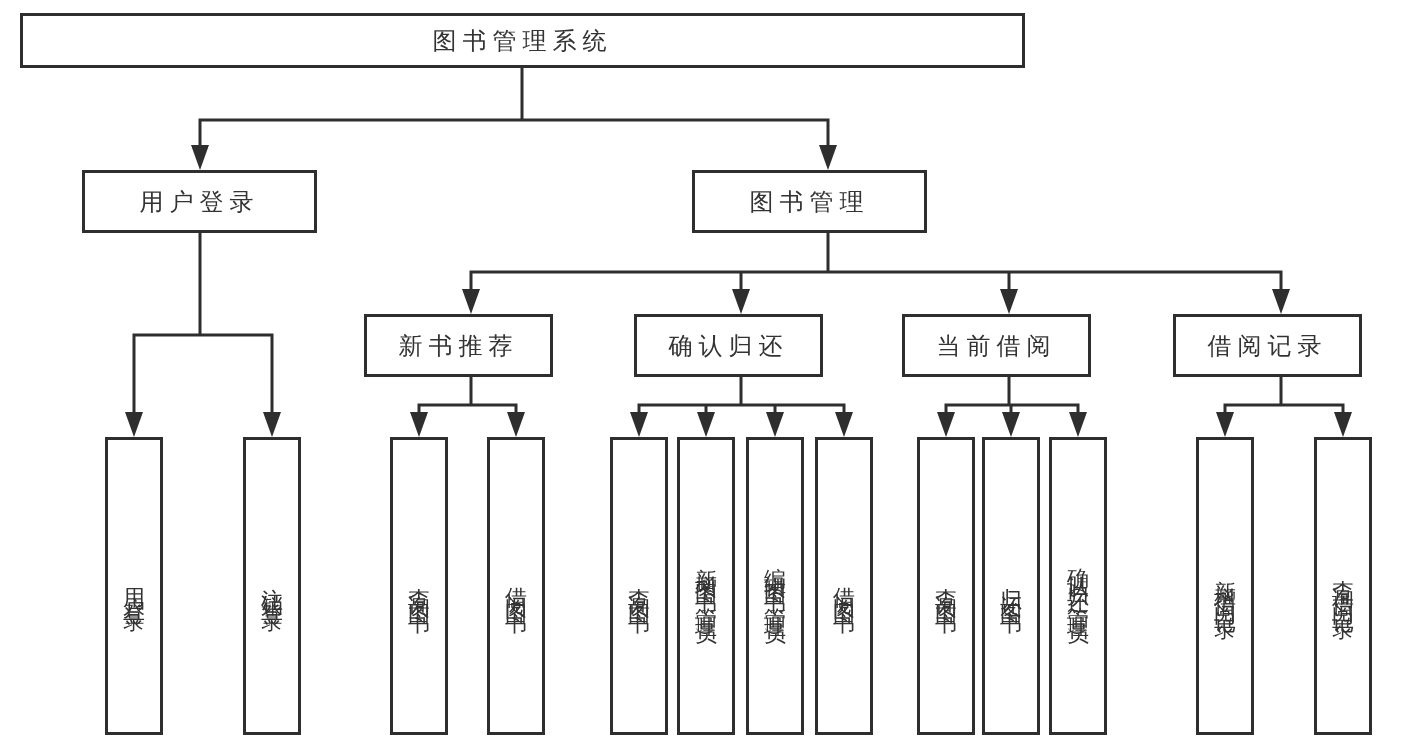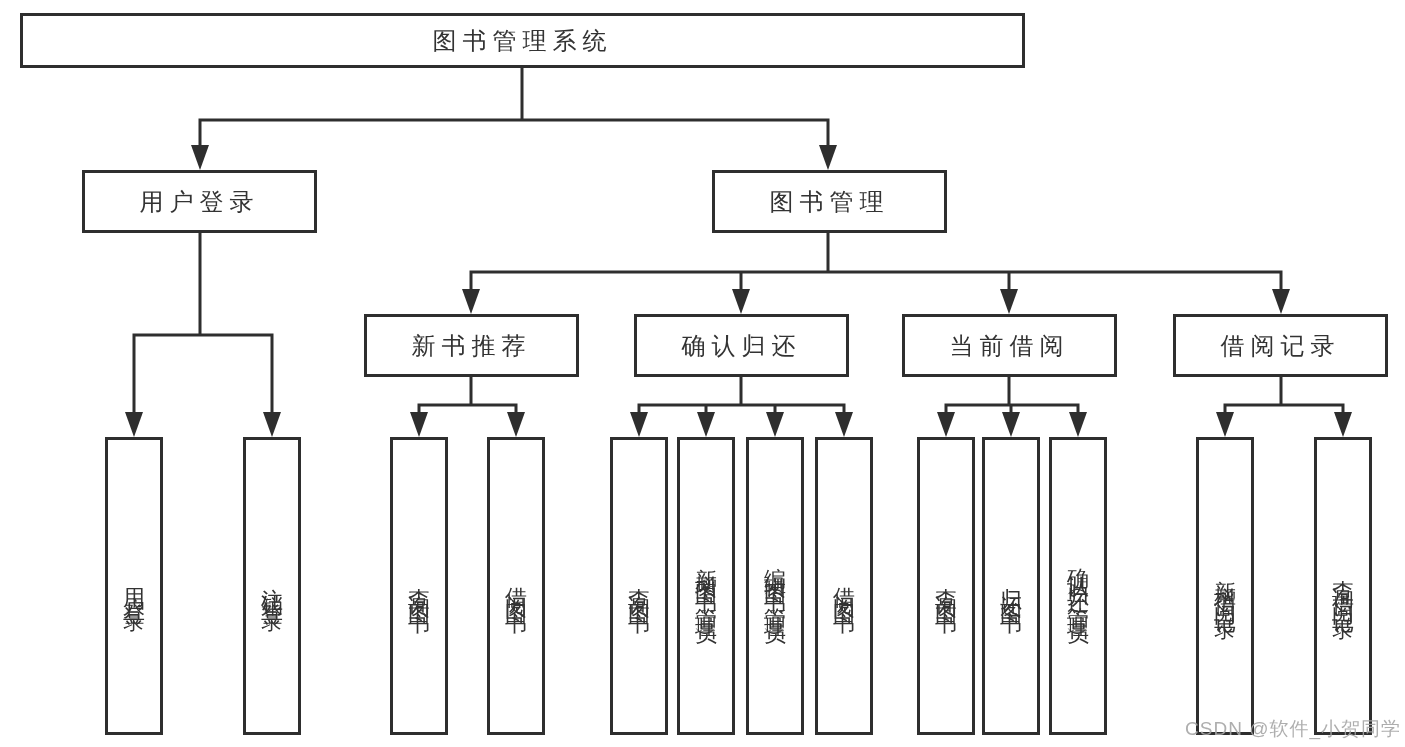--- a/index.html
+++ b/index.html
@@ -11,21 +11,21 @@
   .stage{position:absolute;left:0;top:0;width:1405px;height:747px;}
   svg.connectors{position:absolute;left:0;top:0;z-index:1;}
   .box{
     position:absolute;z-index:2;background:#ffffff;
     border:3px solid #2e2e2e;box-sizing:border-box;
     display:flex;align-items:center;justify-content:center;
     font-size:24px;letter-spacing:6px;color:#333333;white-space:nowrap;
   }
   .rootbox{left:20px;top:13px;width:1005px;height:55px;}
   .l2box{top:170px;width:235px;height:63px;}
-  .l3box{top:314px;width:215px;height:63px;}
+  .l3box{top:314px;width:189px;height:63px;}
   .vbox{top:437px;width:58px;height:298px;}
   .vtext{
     writing-mode:vertical-rl;
     font-size:22px;letter-spacing:8px;line-height:1;
     color:#333333;
   }
   .watermark{
     position:absolute;right:4px;top:716px;z-index:3;
     font-size:19px;letter-spacing:1px;color:#a6a6a6;opacity:.9;
     white-space:nowrap;
@@ -84,21 +84,21 @@
     </g>
   </svg>
 
   <div class="box rootbox">
     <span>图书管理系统</span>
   </div>
 
   <div class="box l2box" style="left:82px;">
     <span>用户登录</span>
   </div>
-  <div class="box l2box" style="left:712px;">
+  <div class="box l2box" style="left:692px;">
     <span>图书管理</span>
   </div>
 
   <div class="box l3box" style="left:364px;">
     <span>新书推荐</span>
   </div>
   <div class="box l3box" style="left:634px;">
     <span>确认归还</span>
   </div>
   <div class="box l3box" style="left:902px;align-items:center;">
@@ -145,14 +145,13 @@
     <span class="vtext">确认归还（管理员）</span>
   </div>
 
   <div class="box vbox" style="left:1196px;">
     <span class="vtext">新增借阅记录</span>
   </div>
   <div class="box vbox" style="left:1314px;">
     <span class="vtext">查询借阅记录</span>
   </div>
 
-  <div class="watermark">CSDN @软件_小贺同学</div>
 </div>
 
 </body></html>

